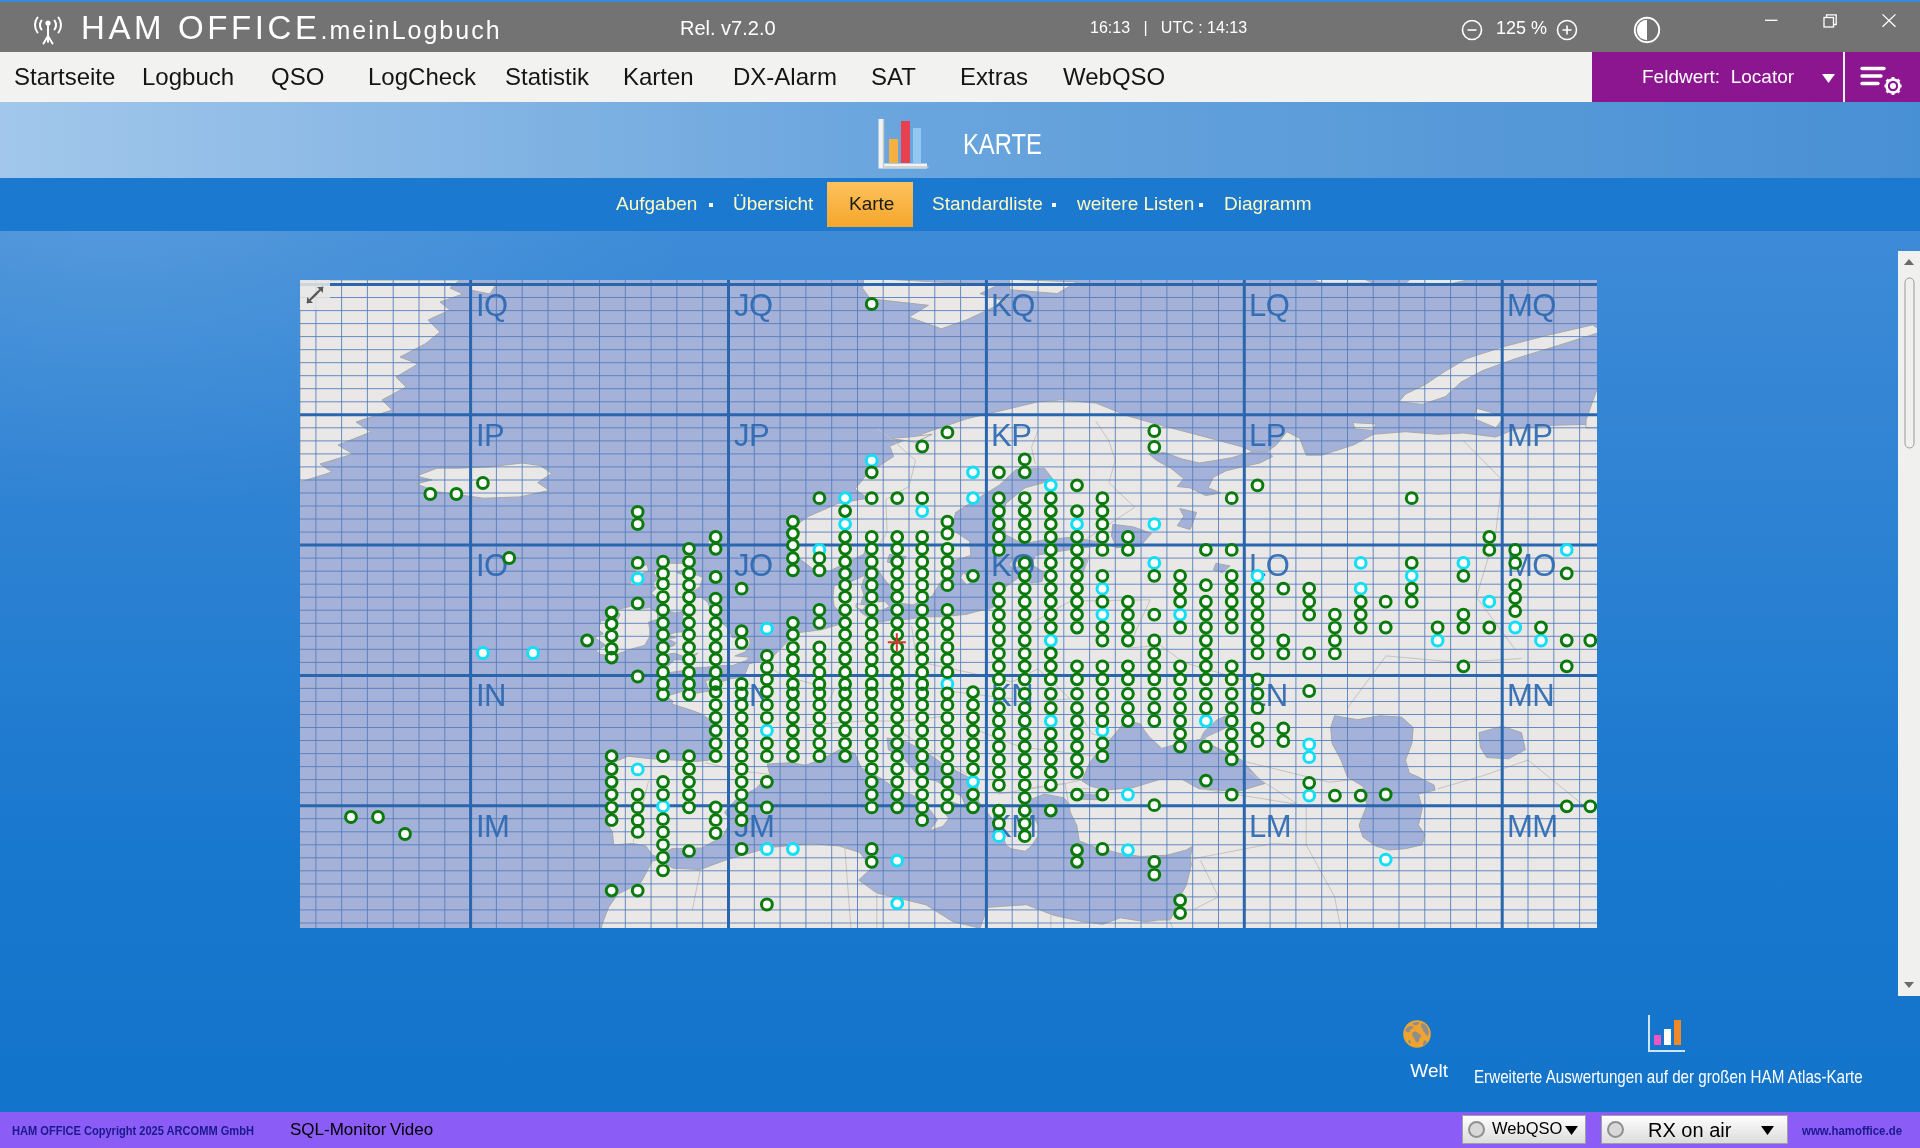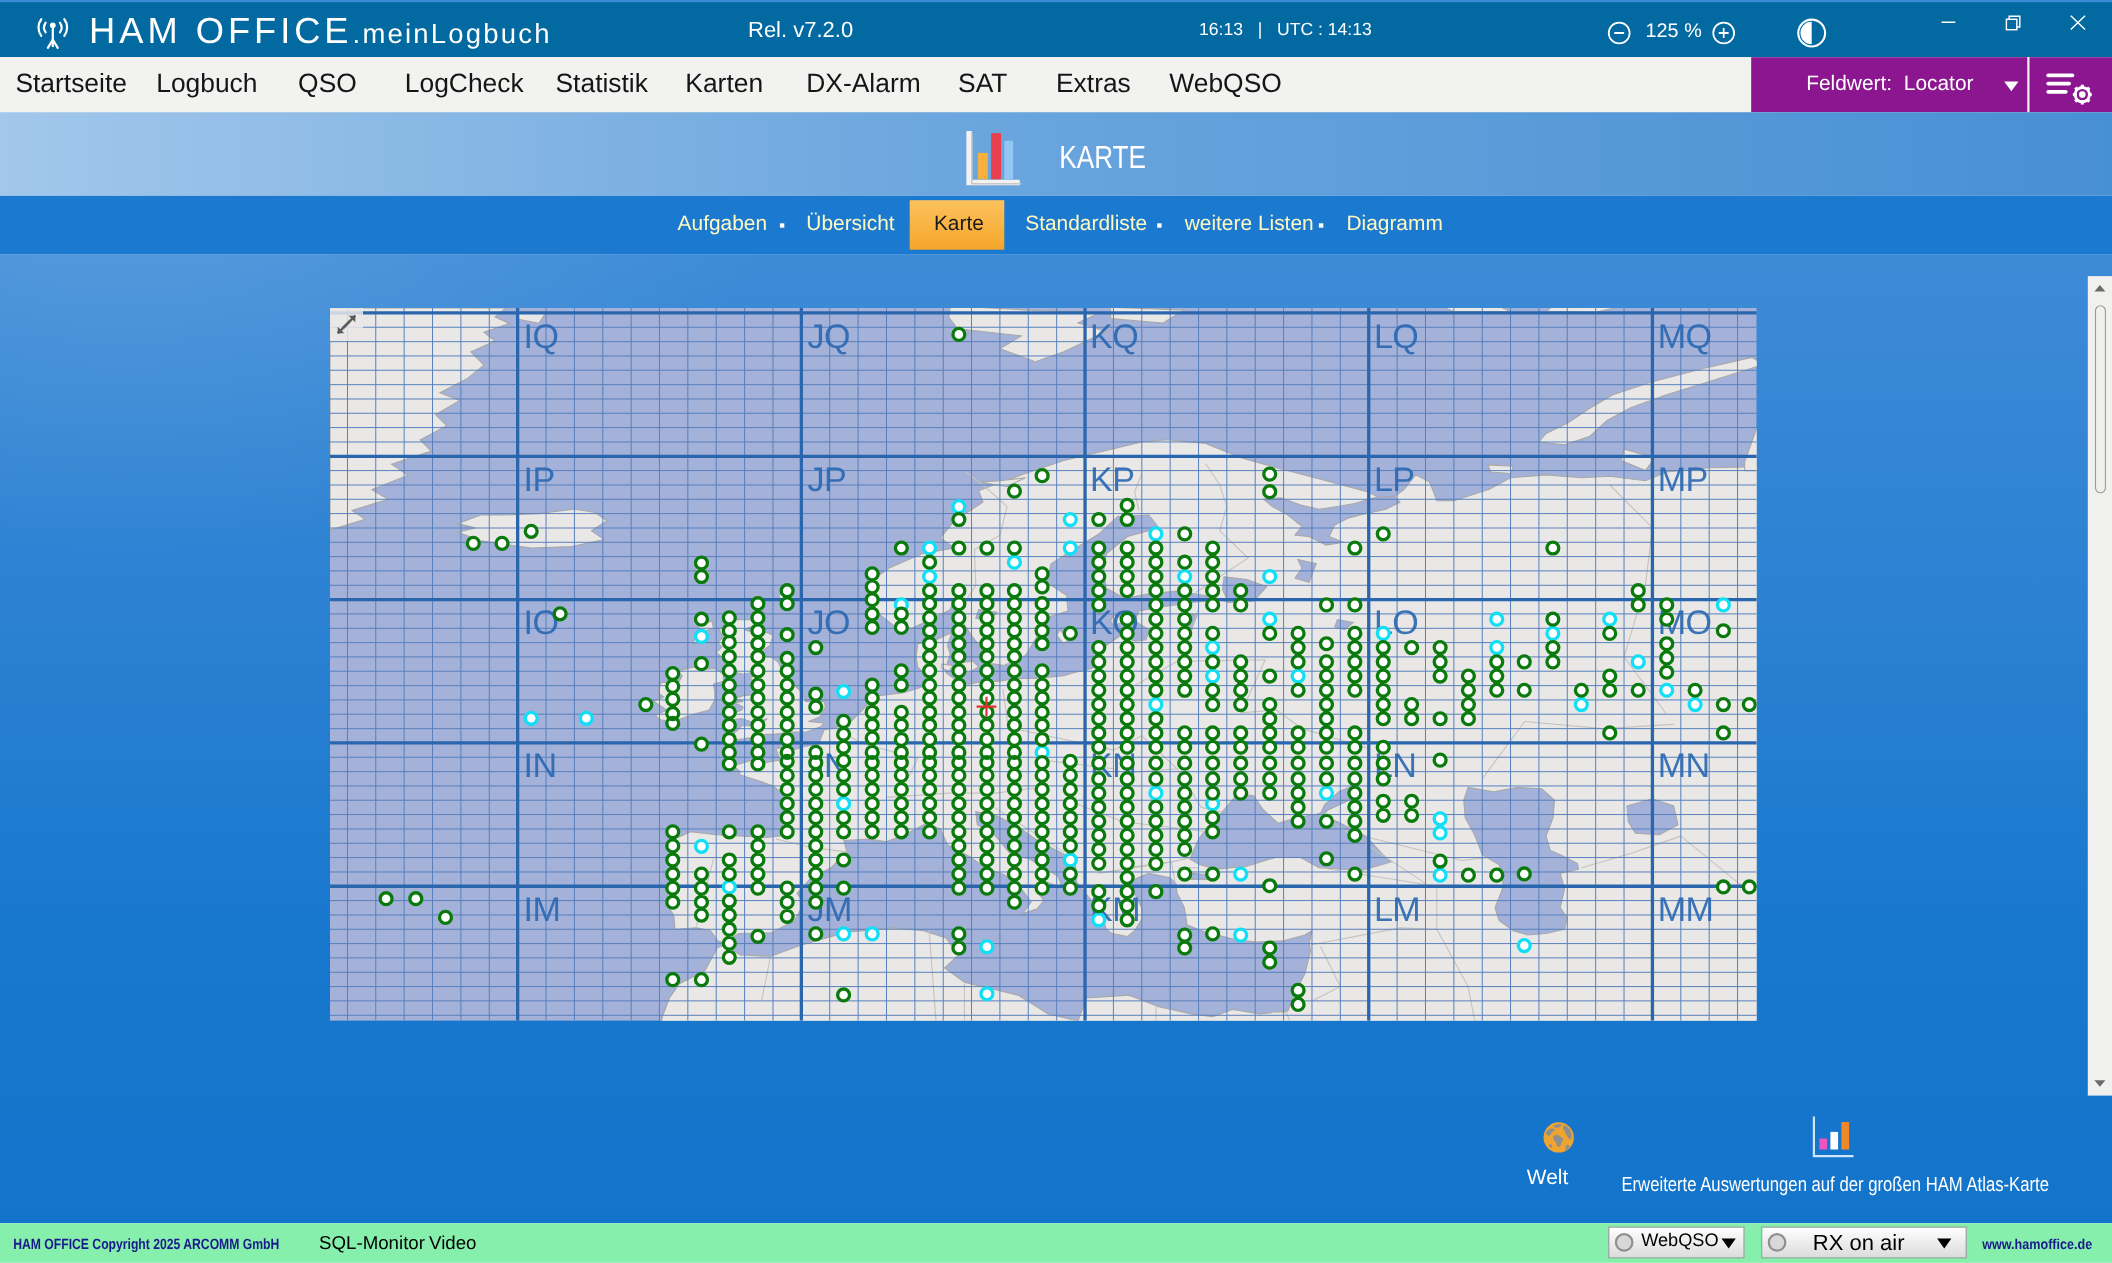--- a/index.html
+++ b/index.html
@@ -1,21 +1,21 @@
 <!DOCTYPE html>
 <html><head><meta charset="utf-8"><style>
 *{margin:0;padding:0;box-sizing:border-box}
 html,body{width:1920px;height:1148px;overflow:hidden;font-family:"Liberation Sans",sans-serif}
 .abs{position:absolute}
-#titlebar{position:absolute;left:0;top:0;width:1920px;height:52px;background:#0369a1;border-top:2px solid #3a8ad8;color:#fff}
+#titlebar{position:absolute;left:0;top:0;width:1920px;height:52px;background:#737373;border-top:2px solid #3a8ad8;color:#fff}
 #menubar{position:absolute;left:0;top:52px;width:1920px;height:50px;background:#f2f2f1;color:#151515}
 #header{position:absolute;left:0;top:102px;width:1920px;height:76px;background:linear-gradient(90deg,#a2c7eb 0%,#6ba6de 45%,#4890d4 100%)}
 #tabbar{position:absolute;left:0;top:178px;width:1920px;height:53px;background:#1b79cf;color:#fff}
 #content{position:absolute;left:0;top:231px;width:1920px;height:881px;background:radial-gradient(ellipse 900px 500px at 6% -5%,rgba(255,255,255,0.13),rgba(255,255,255,0) 65%),linear-gradient(180deg,#3d8bd7 0%,#2a80d2 40%,#1878ce 70%,#1274ca 100%)}
-#statusbar{position:absolute;left:0;top:1112px;width:1920px;height:36px;background:#86efac;color:#000}
+#statusbar{position:absolute;left:0;top:1112px;width:1920px;height:36px;background:#8b5cf6;color:#000}
 .mi{position:absolute;top:0;height:65px;line-height:50px;font-size:24px}
 .ti{position:absolute;font-size:20px;color:#fff;line-height:52px;top:0}
 .tab{position:absolute;font-size:19px;color:#fef9c3;top:0;height:53px;line-height:51px}
 .dot{position:absolute;top:25px;width:4px;height:4px;background:#fff}
 
 </style></head><body>
 <div id="titlebar">
 <svg class="abs" style="left:33px;top:12px" width="30" height="32" viewBox="0 0 30 32">
       <g stroke="#fff" fill="none" stroke-width="2" stroke-linecap="round">
         <path d="M15 10v18"></path>
@@ -244,21 +244,21 @@
         <path d="M12 18 L23 7" fill="none"></path>
         <path d="M23 13V7H17Z" stroke="none"></path>
         <path d="M18 12 L7 23" fill="none"></path>
         <path d="M7 17V23H13Z" stroke="none"></path>
       </g>
 </svg>
 <svg class="abs" style="position:absolute;left:1402px;top:789px" width="32" height="32" viewBox="0 0 32 32">
       <circle cx="15" cy="14" r="13.8" fill="#efa42f"></circle>
       <path d="M3 10c2-2 3-4 6-4 2 0 3 1 2 2s-3 1-3 3c0 1-2 2-3 1s-2-1-2-2zM10 3.5c2-1.5 6-2 8-1l-2 2c-1 1-4 1-5 0zM20 3c3 1 5 3 6 6 1 2 1 5 0 7-1-1-3-1-3-3 0-1-2-1-2-3s-2-2-2-4c0-1 0-2 1-3zM12 12c1-1 3 0 4 1s3 1 3 3-2 2-2 4-2 3-3 2-1-3-2-4-2-2-2-4c0-1 1-2 2-2zM22 21c1-1 3 0 3 1-1 2-2 3-4 4 0-2 0-4 1-5zM7 20c1 0 2 1 2 2s-1 2-2 1-1-3 0-3z" fill="#8e8e8e"></path>
     </svg>
-<div class="abs" style="left:1388px;top:829px;width:60px;text-align:left;font-size:19px;color:#fff">Welt</div>
+<div class="abs" style="left:1388px;top:829px;width:60px;text-align:right;font-size:19px;color:#fff">Welt</div>
 <svg class="abs" style="position:absolute;left:1645px;top:782px" width="42" height="42" viewBox="0 0 42 42">
       <path d="M4 2v36h36" stroke="#cfe4f6" stroke-width="2" fill="none"></path>
       <rect x="9" y="22" width="7" height="10" fill="#f053c2"></rect>
       <rect x="19" y="16" width="7" height="16" fill="#fff"></rect>
       <rect x="29" y="7" width="7" height="25" fill="#f0882a"></rect>
     </svg>
 <div class="abs" style="left:1474px;top:835px;font-size:18.5px;color:#fff;white-space:nowrap;transform:scale(0.82,1);transform-origin:0 0">Erweiterte Auswertungen auf der großen HAM Atlas-Karte</div>
 <div class="abs" style="left:1898px;top:20px;width:22px;height:745px;background:#f0f0ef"><svg width="22" height="745">
         <path d="M6 14l5-6 5 6z" fill="#6b6b6b"></path>
         <path d="M6 731l5 6 5-6z" fill="#6b6b6b"></path>

